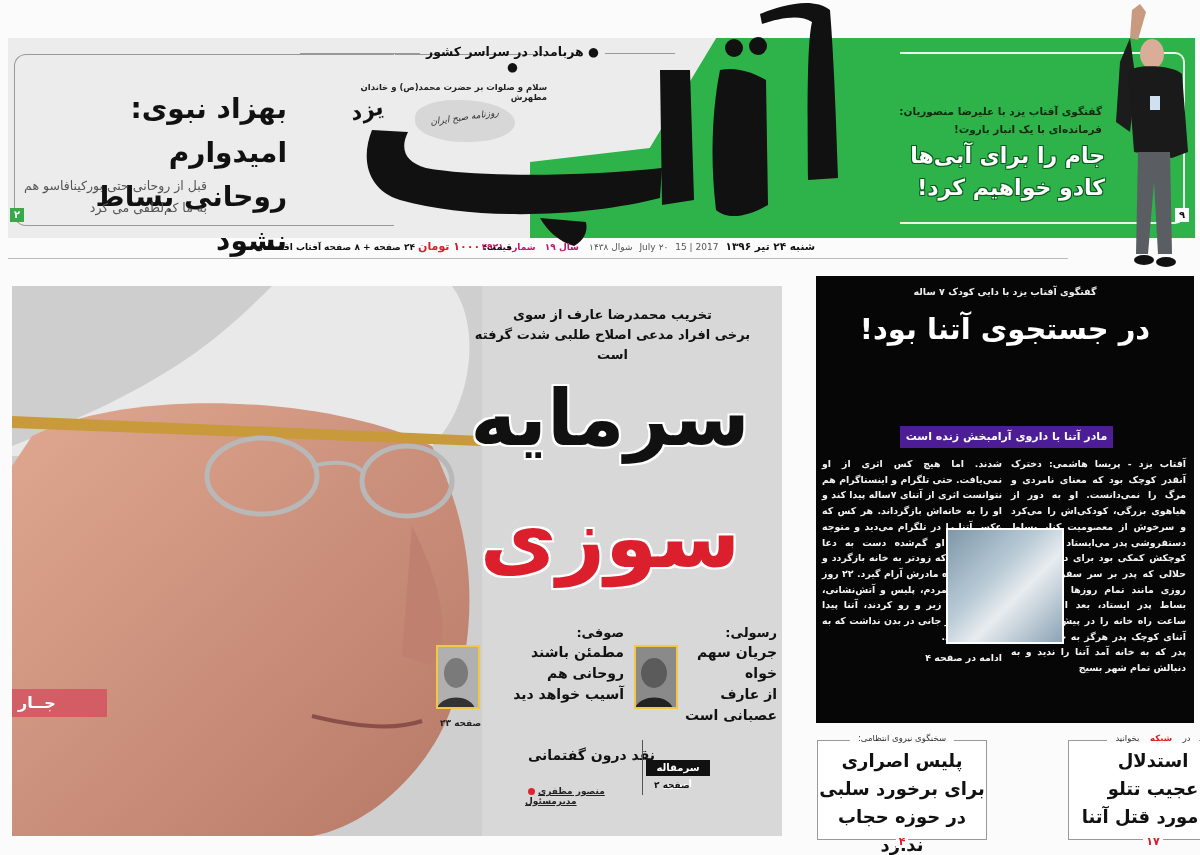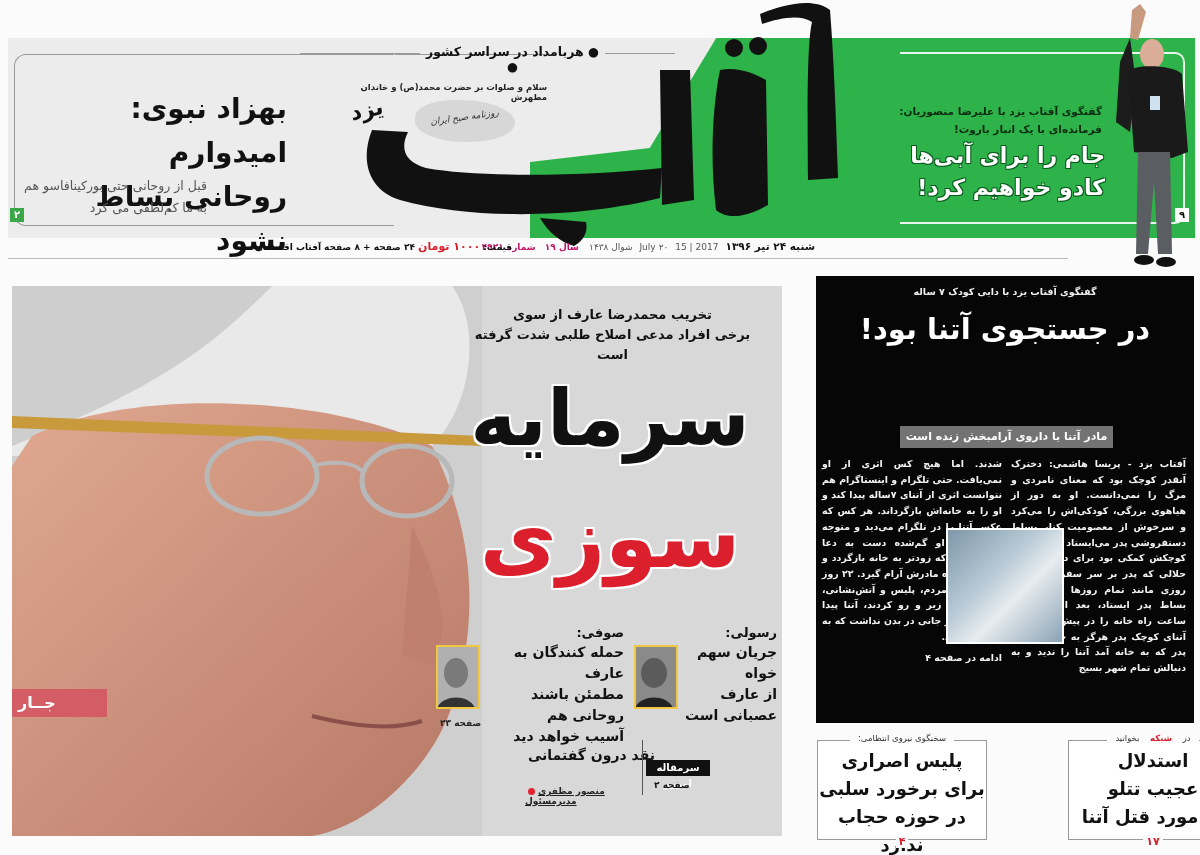--- a/index.html
+++ b/index.html
@@ -76,21 +76,21 @@
   .editorial-vrule { position: absolute; left: 642px; top: 740px; height: 55px; border-left: 1px solid #555; }
   .editorial-badge { position: absolute; left: 646px; top: 760px; width: 64px; height: 16px; background: #111; color: #fff; font-size: 10px; text-align: center; line-height: 16px; font-weight: bold; }
   .editorial-page { position: absolute; left: 654px; top: 780px; font-size: 9px; font-weight: bold; }
   .editorial-author { position: absolute; left: 525px; top: 786px; width: 120px; text-align: left; font-size: 9px; font-weight: bold; color: #222; text-decoration: underline; }
   .editorial-author .dot { display: inline-block; width: 7px; height: 7px; border-radius: 50%; background: #e4222f; margin: 0 3px; vertical-align: middle; }
 
   
   .black-box { position: absolute; left: 816px; top: 276px; width: 378px; height: 447px; background: #060606; color: #fff; }
   .bb-kicker { position: absolute; left: 0; top: 10px; width: 378px; text-align: center; font-size: 9.5px; font-weight: bold; color: #eee; }
   .bb-title { position: absolute; left: 0; top: 32px; width: 378px; text-align: center; font-size: 29px; line-height: 42px; font-weight: bold; color: #fff; }
-  .bb-red { position: absolute; left: 84px; top: 150px; width: 213px; height: 22px; background: #737373; color: #fff; font-size: 11px; font-weight: bold; text-align: center; line-height: 22px; }
+  .bb-red { position: absolute; left: 84px; top: 150px; width: 213px; height: 22px; background: #4c1d95; color: #fff; font-size: 11px; font-weight: bold; text-align: center; line-height: 22px; }
   .bb-col { position: absolute; font-size: 9.4px; line-height: 15.7px; text-align: justify; font-weight: bold; color: #f3f3f3; }
   .bb-photo { position: absolute; left: 946px; top: 528px; width: 118px; height: 116px; border: 2px solid #fff;
     background: linear-gradient(135deg, #7e97a8 0%, #b8cad6 40%, #e8ecef 60%, #8aa3b6 100%); }
 
   
   .teaser { position: absolute; top: 740px; width: 170px; height: 100px; border: 1.5px solid #999; background: #fff; }
   .teaser .t-kicker { position: absolute; top: -8px; left: 0; right: 0; text-align: center; font-size: 8.5px; color: #333; }
   .teaser .t-kicker span { background: #fbfbfb; padding: 0 4px; }
   .teaser .t-kicker .red { color: #d81e2c; font-weight: bold; }
   .teaser .t-title { position: absolute; top: 6px; left: 0; right: 0; text-align: center; font-size: 18px; line-height: 28px; font-weight: bold; color: #111; }
@@ -225,21 +225,20 @@
 
 <div class="mug" style="left:436px;top:645px;">
   <svg width="44" height="64" viewBox="0 0 44 64">
       <rect width="44" height="64" fill="#b0b0b0"></rect>
       <ellipse cx="22" cy="26" rx="12" ry="15" fill="#7a7a7a"></ellipse>
       <path d="M2 64 C6 46 38 46 42 64 Z" fill="#333"></path>
     </svg>
 </div>
 <div class="quote" style="left:484px;top:624px;width:140px;">
   <div class="who">صوفی:</div>
-  <div class="q">حمله کنندگان به عارف</div>
   <div class="q">مطمئن باشند روحانی هم</div>
   <div class="q">آسیب خواهد دید</div>
 </div>
 <div class="quote-page" style="left:440px;top:718px;">صفحه ۲۳</div>
 
 <div class="editorial-title">
   <div>نقد درون گفتمانی</div>
 </div>
 <div class="editorial-vrule"></div>
 <div class="editorial-badge">سرمقاله امروز</div>

